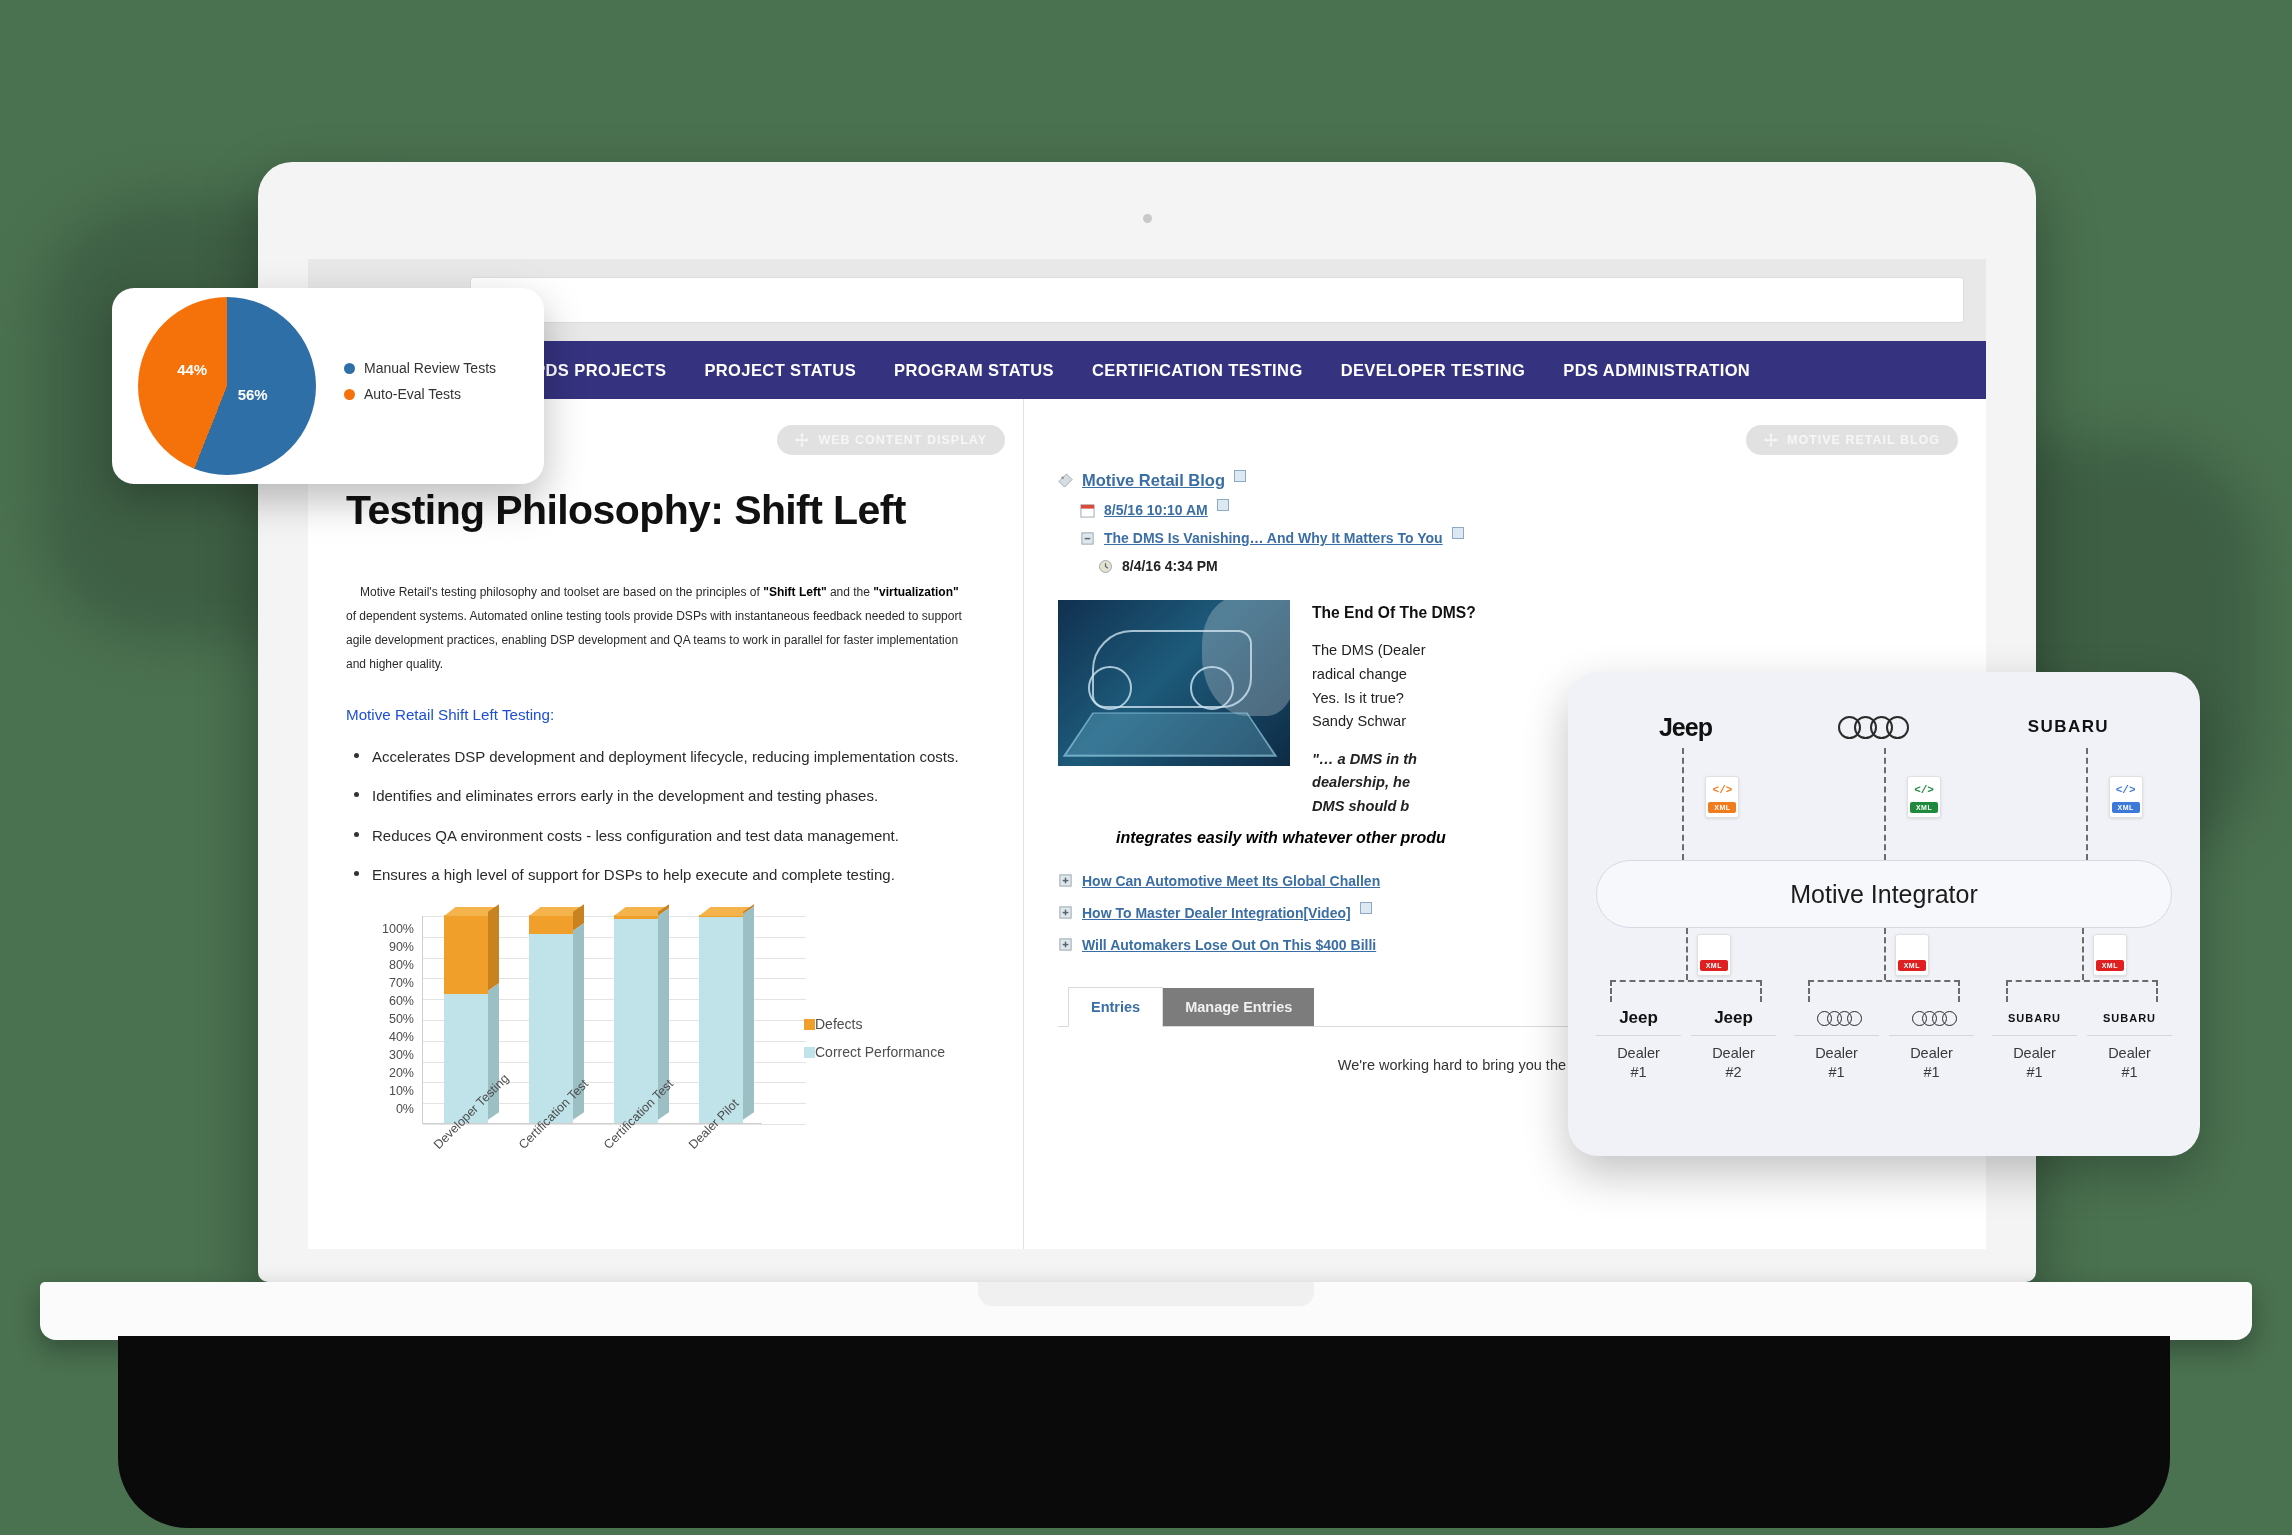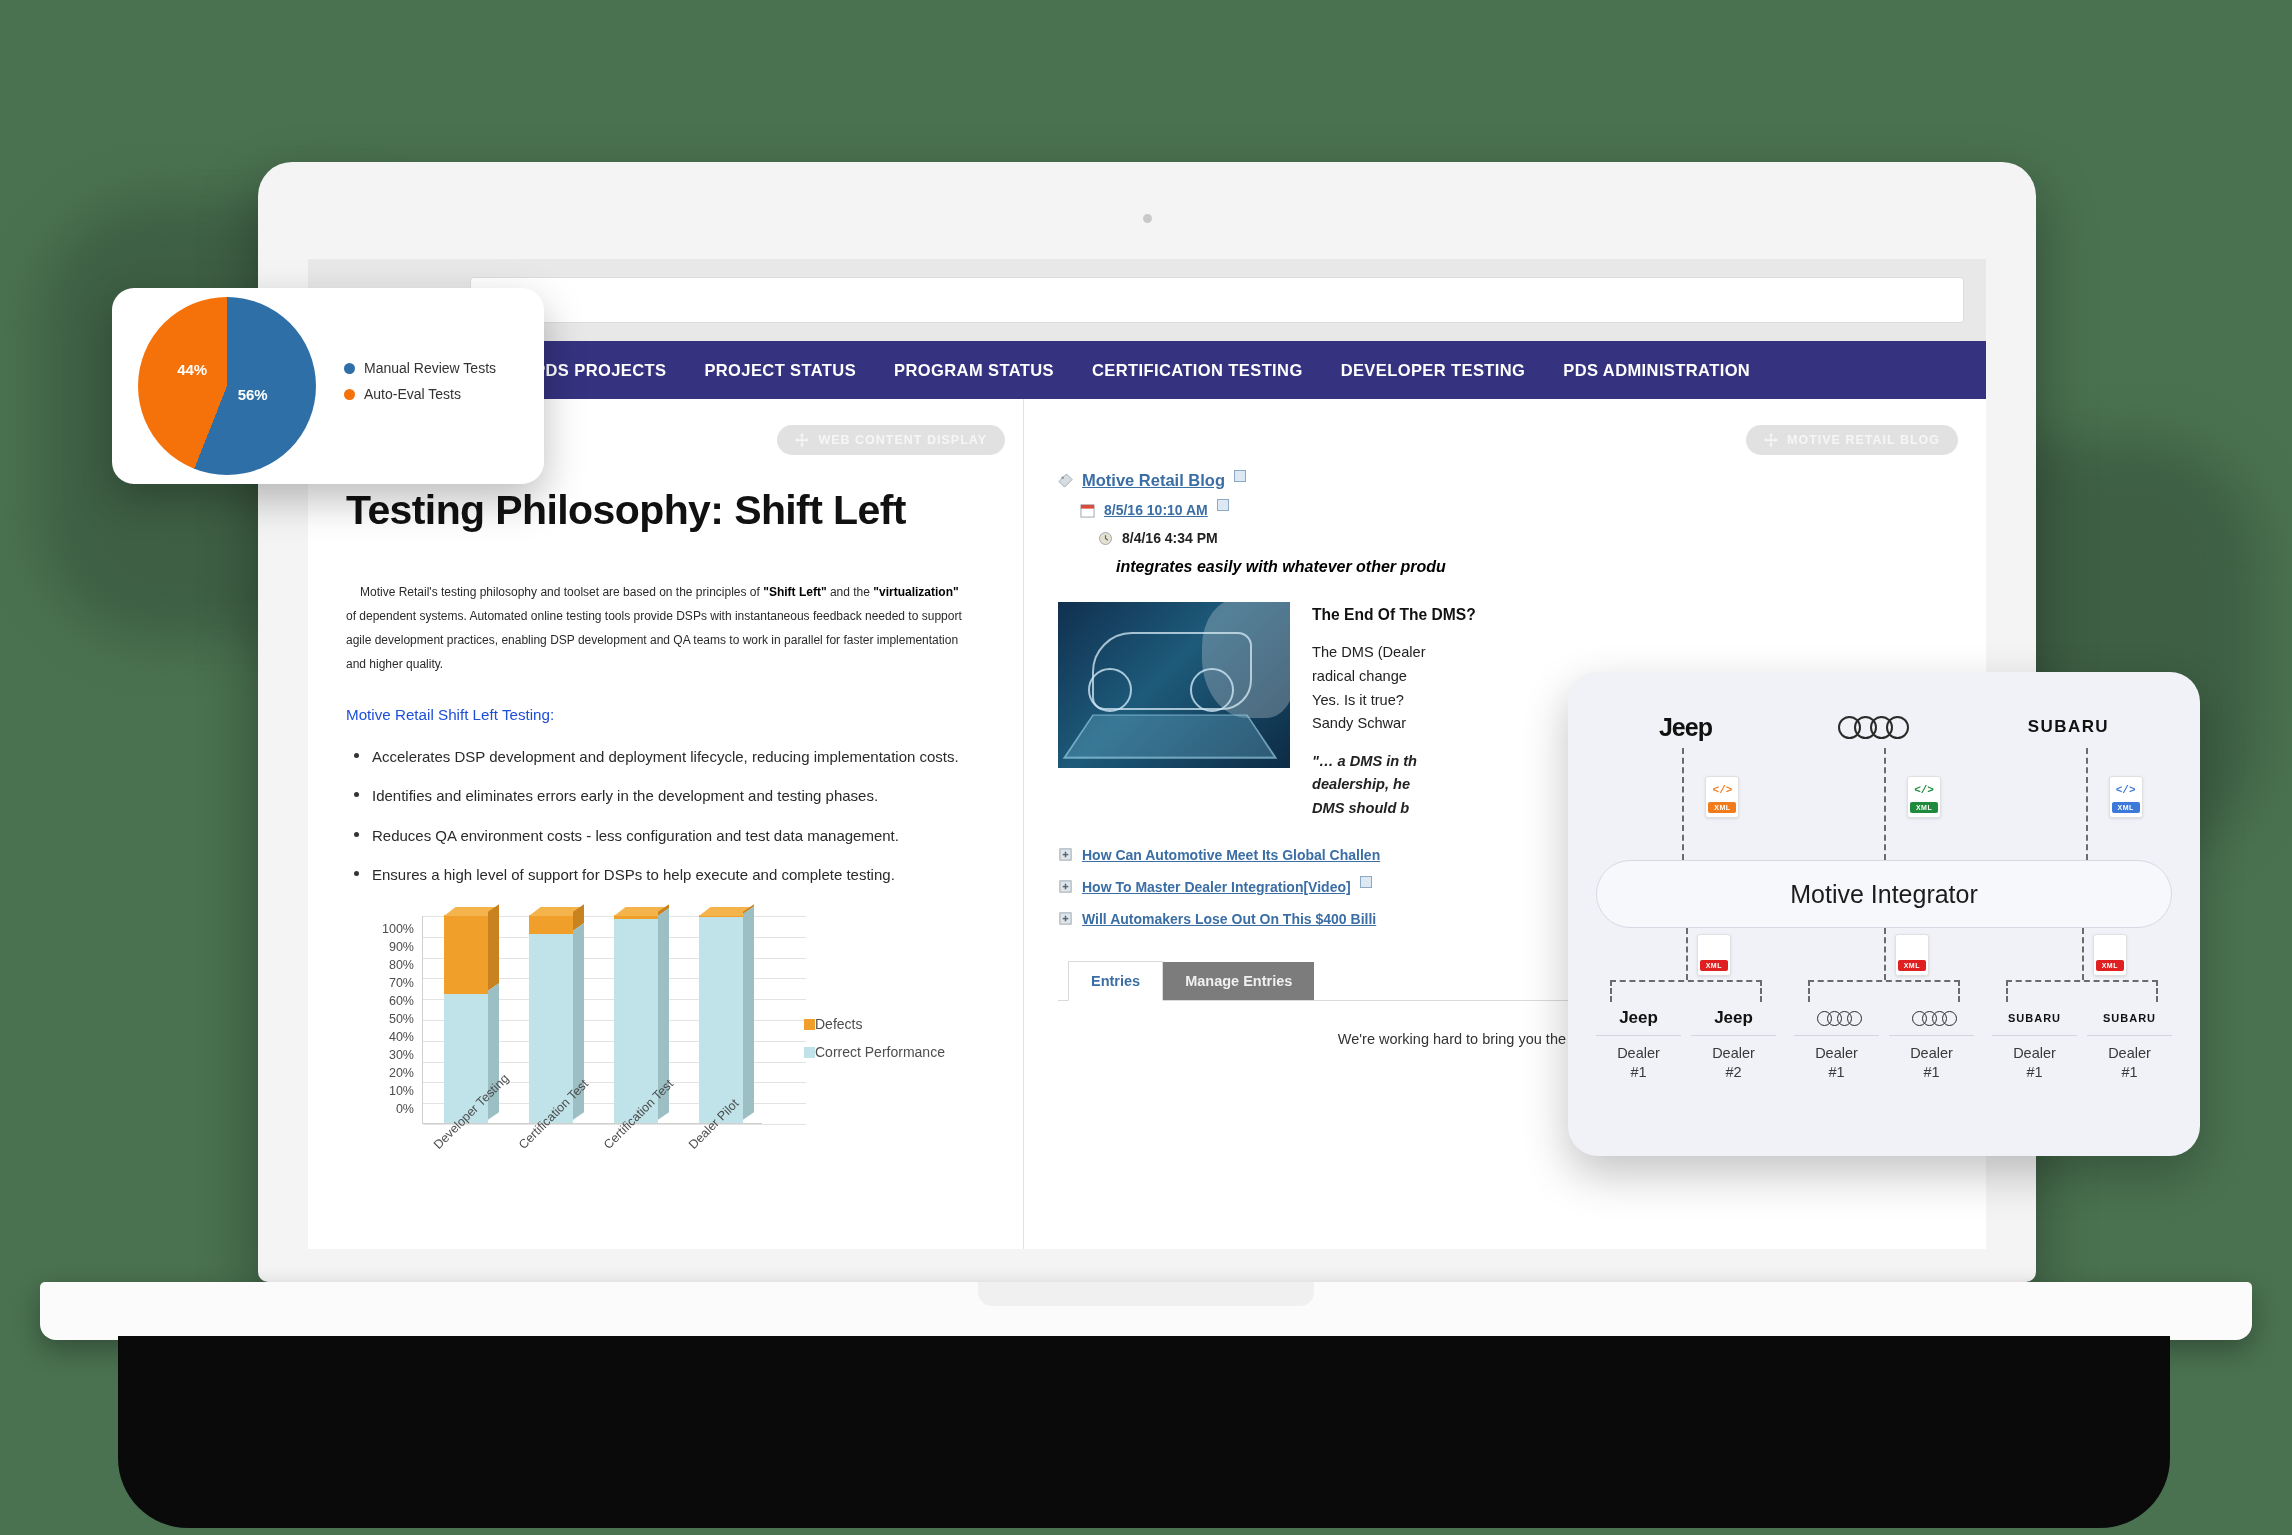--- a/index.html
+++ b/index.html
@@ -674,30 +674,36 @@
 
             <div class="blog-line indent1">
               <svg class="ic" viewBox="0 0 16 16">
                 <rect x="1" y="2" width="14" height="13" fill="#fff" stroke="#9aa5ae"></rect>
                 <rect x="1" y="2" width="14" height="4" fill="#d94b3a"></rect>
               </svg>
               <span class="blog-link small">8/5/16 10:10 AM</span>
               <span class="popout"></span>
             </div>
 
+            <div class="blog-line indent1">
+              <svg class="ic" viewBox="0 0 16 16">
+                <rect x="2" y="2" width="12" height="12" fill="#dfe6ec" stroke="#9aa5ae"></rect>
+                <rect x="5" y="7.3" width="6" height="1.6" fill="#5a6670"></rect>
+              </svg>
+              <span class="blog-link small">The DMS Is Vanishing… And Why It Matters To You</span>
+              <span class="popout"></span>
+            </div>
 
             <div class="blog-line indent2">
               <svg class="ic" viewBox="0 0 16 16">
                 <circle cx="8" cy="8" r="6.4" fill="#e6e0cf" stroke="#9aa5ae"></circle>
                 <path d="M8 4.4V8l2.6 1.8" stroke="#5a6670" stroke-width="1.3" fill="none"></path>
               </svg>
               <span class="blog-plain">8/4/16 4:34 PM</span>
             </div>
-
-            <div id="blog-quote-last" style="margin-left:58px">integrates easily with whatever other produ</div>
 
             <div id="blog-body">
               <div id="blog-thumb">
                 <div class="sleeve"></div>
                 <div class="moto"></div>
                 <div class="wheel w1"></div>
                 <div class="wheel w2"></div>
                 <div class="tablet"></div>
               </div>
 
@@ -705,20 +711,22 @@
                 <div id="blog-heading">The End Of The DMS?</div>
                 <div>The DMS (Dealer</div>
                 <div>radical change</div>
                 <div>Yes. Is it true?</div>
                 <div>Sandy Schwar</div>
                 <div id="blog-quote">"… a DMS in th</div>
                 <div class="q" style="font-style:italic;font-weight:bold">dealership, he</div>
                 <div class="q" style="font-style:italic;font-weight:bold">DMS should b</div>
               </div>
             </div>
+
+            <div id="blog-quote-last" style="margin-left:58px">integrates easily with whatever other produ</div>
 
             <div id="blog-links">
               <div class="blog-line">
                 <svg class="ic" viewBox="0 0 16 16">
                   <rect x="2" y="2" width="12" height="12" fill="#dfe6ec" stroke="#9aa5ae"></rect>
                   <rect x="5" y="7.3" width="6" height="1.6" fill="#5a6670"></rect>
                   <rect x="7.2" y="5" width="1.6" height="6" fill="#5a6670"></rect>
                 </svg>
                 <span class="blog-link small">How Can Automotive Meet Its Global Challen</span>
               </div>

